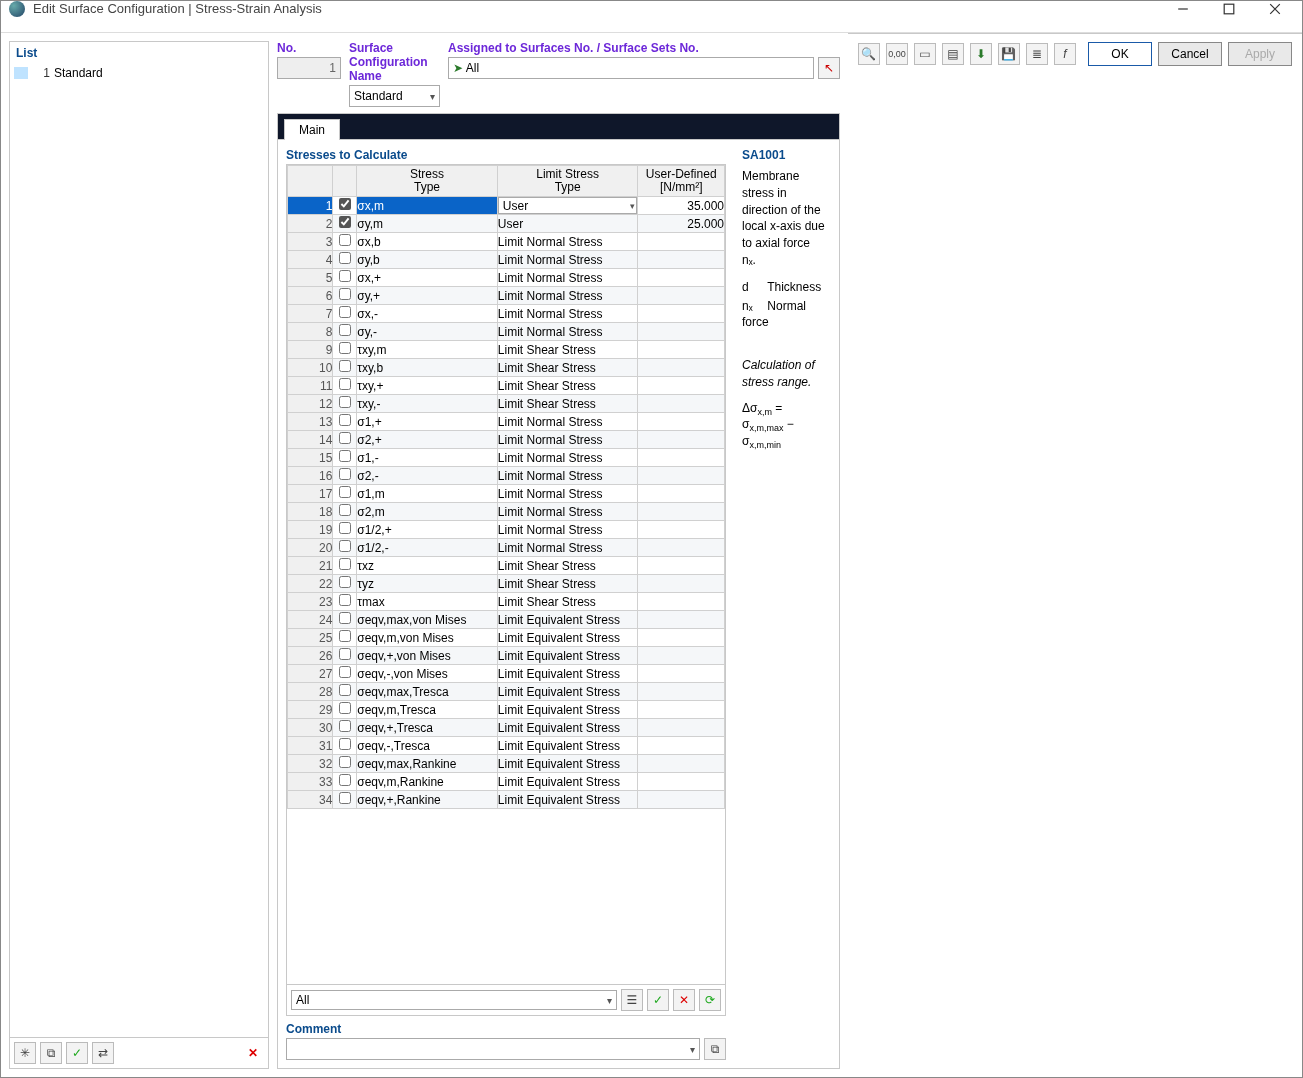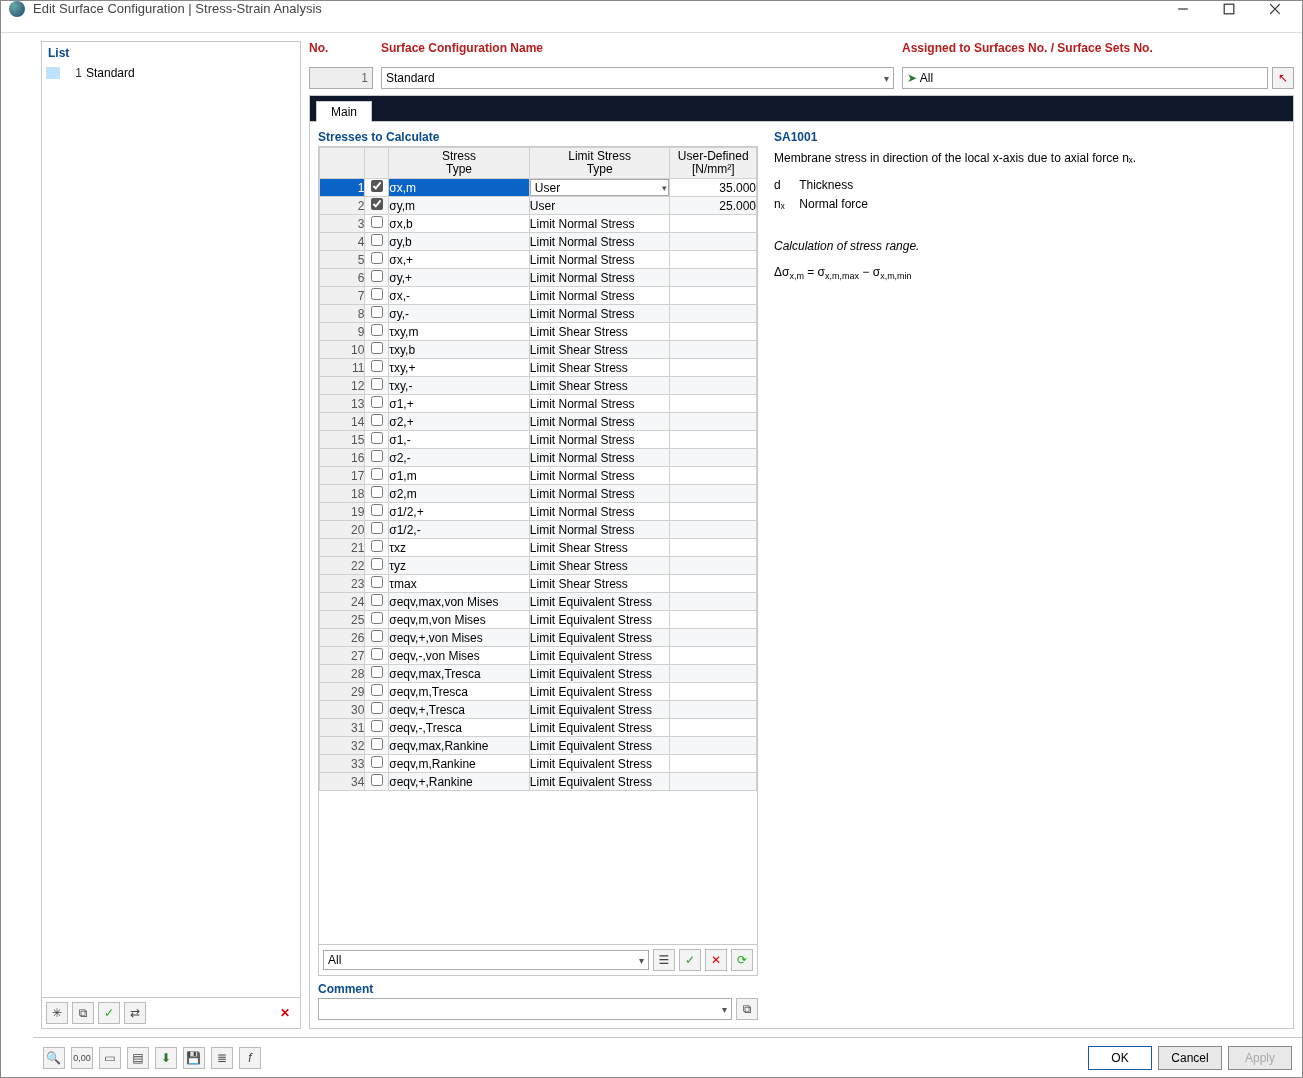--- a/index.html
+++ b/index.html
@@ -3,35 +3,35 @@
 <meta charset="utf-8">
 <style>
   * { box-sizing: border-box; font-family: "Segoe UI", Tahoma, sans-serif; font-size: 12px; }
   body { margin: 0; background: #fff; color: #000; user-select: none; }
   .window { width: 1303px; height: 1078px; border: 1px solid #888; display: flex; flex-direction: column; background: #fff; }
   .titlebar { height: 32px; display: flex; align-items: center; padding: 0 4px 16px 8px; background: #fff; border-bottom: 1px solid #ddd; }
   .titlebar .app-icon { width: 16px; height: 16px; border-radius: 50%; background: radial-gradient(circle at 30% 30%, #6aa, #246); margin-right: 8px; }
   .titlebar .title { font-size: 13px; color: #444; }
   .titlebar .spacer { flex: 1; }
   .winbtn { width: 46px; height: 30px; display: flex; align-items: center; justify-content: center; color: #333; }
-  .body { flex: 1; display: flex; flex-direction: column; background: #fff; padding-left: 32px; }
+  .body { flex: 1; display: flex; flex-direction: row; background: #fff; }
   .content-row { flex: 1; display: flex; padding: 8px; gap: 8px; overflow: hidden; }
   .left-pane { width: 260px; border: 1px solid #c8c8c8; background: #fff; display: flex; flex-direction: column; }
   .pane-title { font-weight: 700; color: #0a4b8c; padding: 4px 6px 4px 6px; }
   .list-body { flex: 1; overflow: auto; }
   .list-row { display: flex; align-items: center; height: 18px; padding-left: 4px; }
   .list-row .sq { width: 14px; height: 12px; background: #bfe3ff; margin-right: 6px; }
   .list-row .num { width: 16px; text-align: right; margin-right: 4px; color: #333; }
   .left-toolbar { border-top: 1px solid #c8c8c8; padding: 4px; display: flex; gap: 4px; align-items: center; }
   .tbtn { width: 22px; height: 22px; border: 1px solid #bbb; background: #f3f3f3; display: flex; align-items: center; justify-content: center; font-size: 11px; color: #444; }
 
   .right-pane { flex: 1; display: flex; flex-direction: column; gap: 6px; min-width: 0; }
   .top-fields { display: flex; gap: 8px; }
   .fld { display: flex; flex-direction: column; }
-  .fld-label { font-weight: 700; color: #b91c1c; margin-bottom: 12px; }
+  .fld-label { font-weight: 700; color: #6d28d9; margin-bottom: 2px; }
   .fld input, .fld .dd { height: 22px; border: 1px solid #aaa; background: #fff; padding: 0 4px; }
   .fld .ro { background: #eee; color: #666; text-align: right; }
   .no-col { width: 64px; }
   .name-col { flex: 1; min-width: 0; justify-content: center; }
   .assign-col { width: 392px; }
   .dd { display: flex; align-items: center; justify-content: space-between; }
   .dd .caret { color: #555; font-size: 10px; }
   .assign-row { display: flex; gap: 4px; }
   .assign-row .dd { flex: 1; }
   .pick-btn { width: 22px; height: 22px; border: 1px solid #aaa; background: #f3f3f3; display: flex; align-items: center; justify-content: center; color: #c00; }

